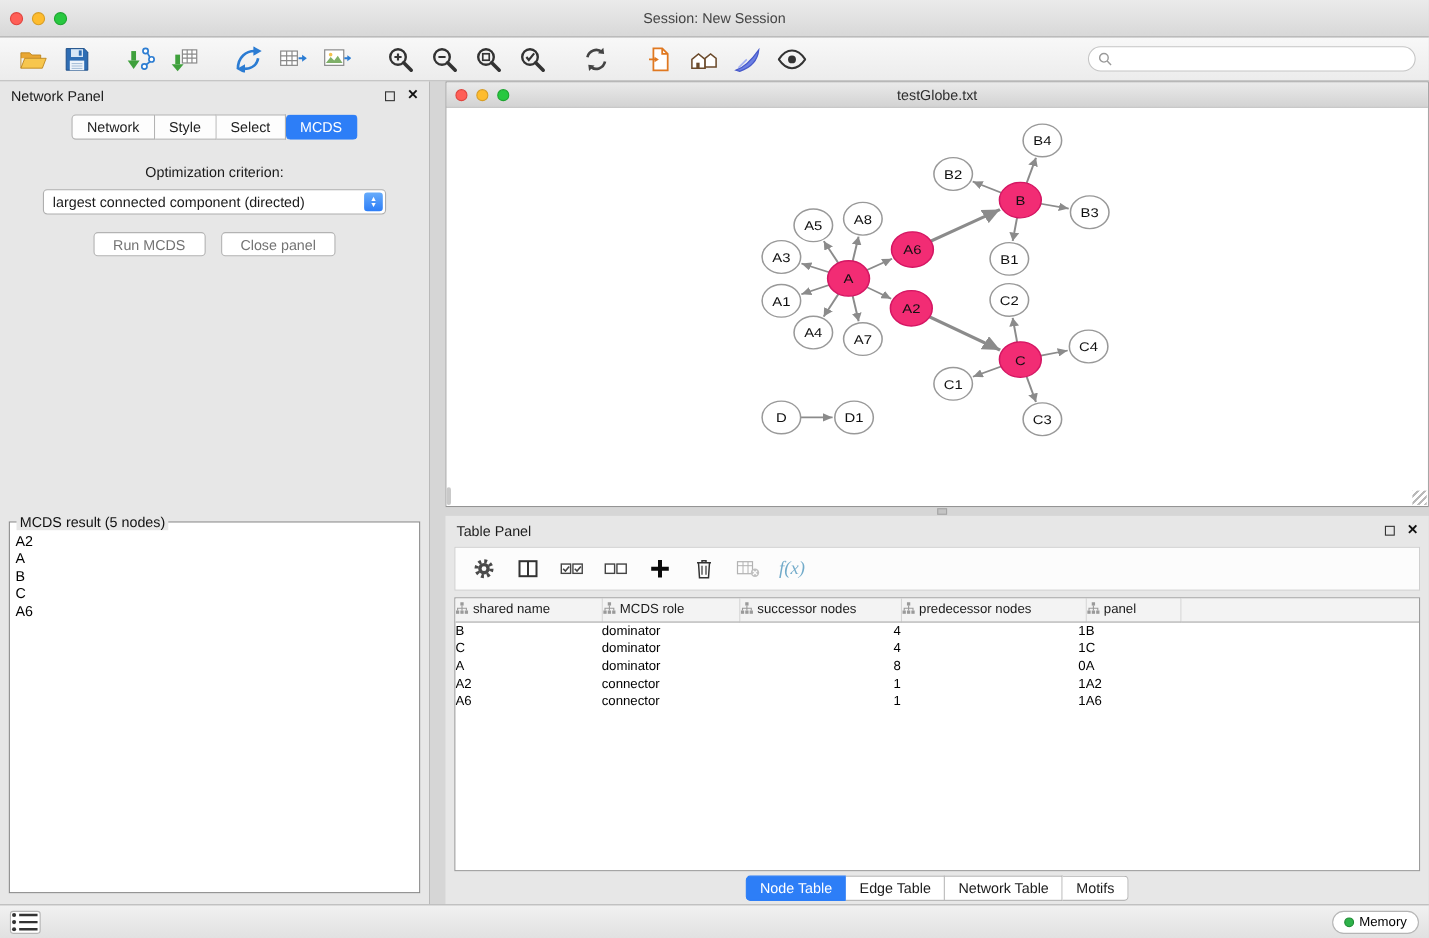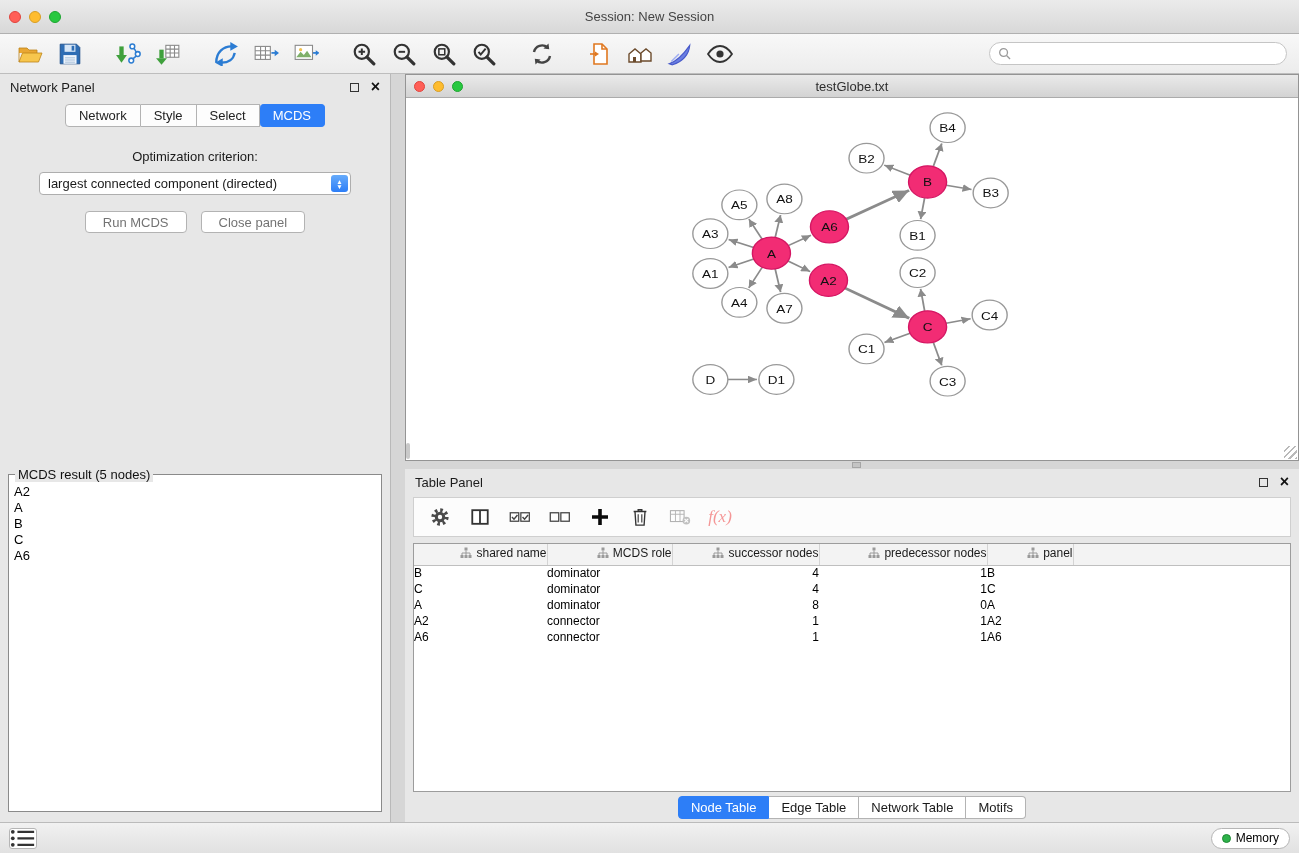--- a/index.html
+++ b/index.html
@@ -65,24 +65,24 @@
   .resize-grip{position:absolute;right:1px;bottom:1px;width:13px;height:13px;background:repeating-linear-gradient(135deg,transparent 0 3px,#b9b9b9 3px 4.5px);cursor:nwse-resize;}
   .scroll-stub{position:absolute;left:0;top:345px;width:4px;height:16px;background:#c9c9c9;border-radius:2px;}
 
   .win-gap{height:8px;position:relative;flex:0 0 auto;}
   .gap-handle{position:absolute;left:50%;top:1px;width:9px;height:6px;background:#c4c4c4;border:1px solid #a5a5a5;cursor:row-resize;}
 
   .table-panel{flex:1;background:#e7e7e7;display:flex;flex-direction:column;min-height:0;}
   .table-toolbar{margin:2px 8px 0;height:40px;background:#fcfcfc;border:1px solid #cfcfcf;display:flex;align-items:center;padding:0 10px;gap:8px;flex:0 0 auto;}
   .table-toolbar .tb-btn{width:32px;}
   .table-toolbar svg{width:22px;height:20px;}
-  .fx{font-family:"Liberation Serif",serif;font-style:italic;font-size:17px;color:#ef4444;}
+  .fx{font-family:"Liberation Serif",serif;font-style:italic;font-size:17px;color:#0369a1;}
   .table-wrap{margin:6px 8px 0;background:#fff;border:1px solid #9c9c9c;flex:1;overflow:hidden;min-height:0;}
   table.data{width:100%;border-collapse:collapse;table-layout:fixed;}
-  table.data th{font-weight:normal;font-size:12px;height:21px;background:#f3f3f3;border-right:1px solid #d4d4d4;border-bottom:1px solid #bfbfbf;text-align:right;white-space:nowrap;overflow:hidden;cursor:pointer;}
+  table.data th{font-weight:normal;font-size:12px;height:21px;background:#f3f3f3;border-right:1px solid #d4d4d4;border-bottom:1px solid #bfbfbf;text-align:left;white-space:nowrap;overflow:hidden;cursor:pointer;}
   table.data th.fill{border-right:none;cursor:default;}
   table.data th .col-ic{display:inline-block;vertical-align:-2px;margin-right:4px;}
   table.data td{font-size:12px;height:16px;padding:0;white-space:nowrap;overflow:hidden;color:#000;}
   td.num{text-align:right;}
   td.c-shared,td.c-role{padding-left:10px;}
   td.c-succ{padding-right:14px;}
   td.c-pred{padding-right:56px;}
   td.c-name{padding-left:14px;}
 
   .table-tabs{height:30px;display:flex;justify-content:center;align-items:center;flex:0 0 auto;}

